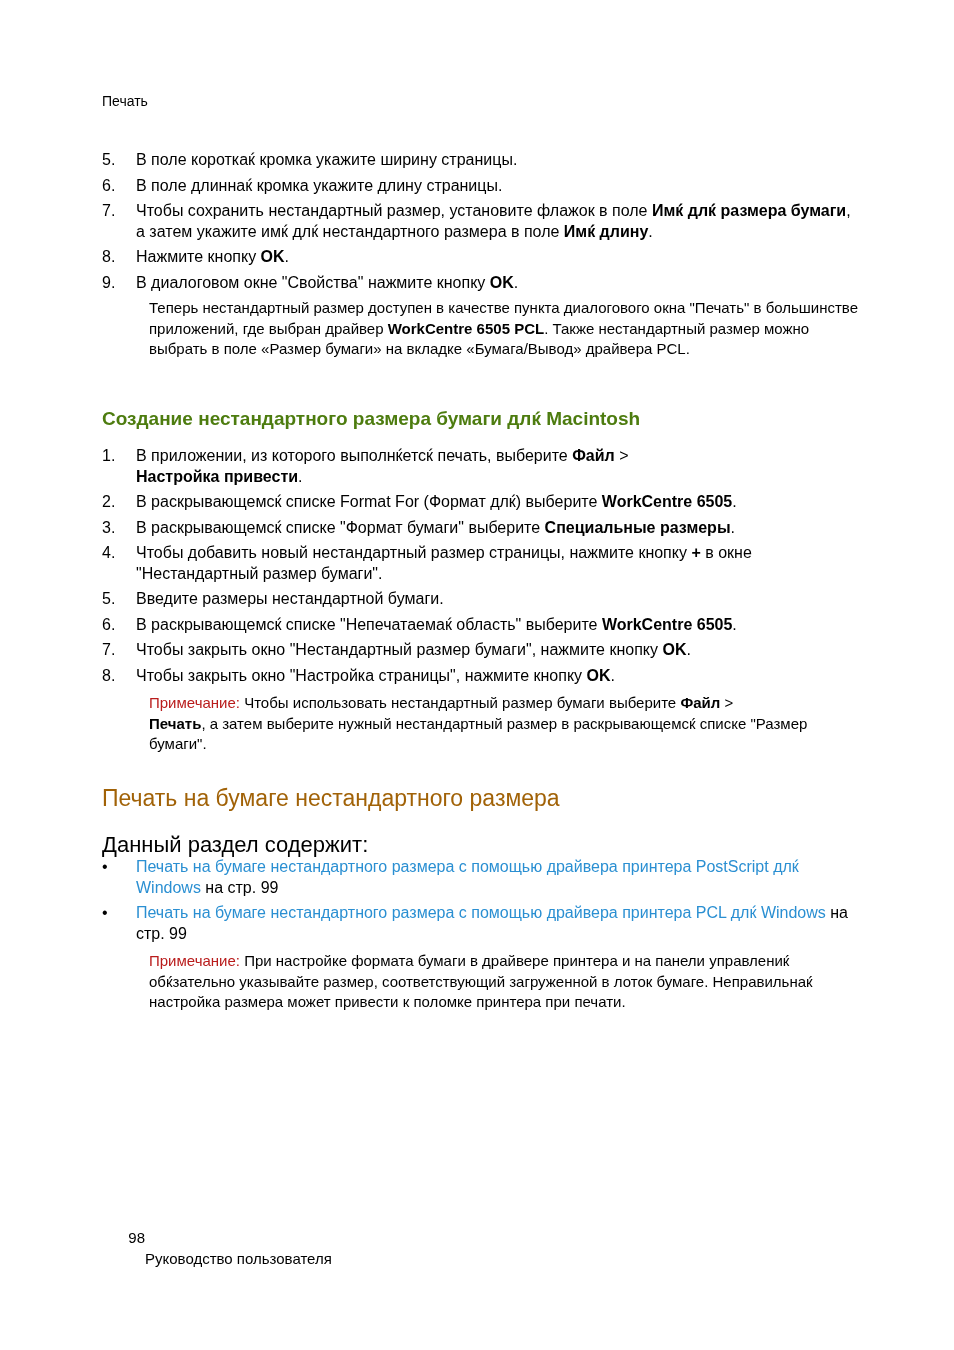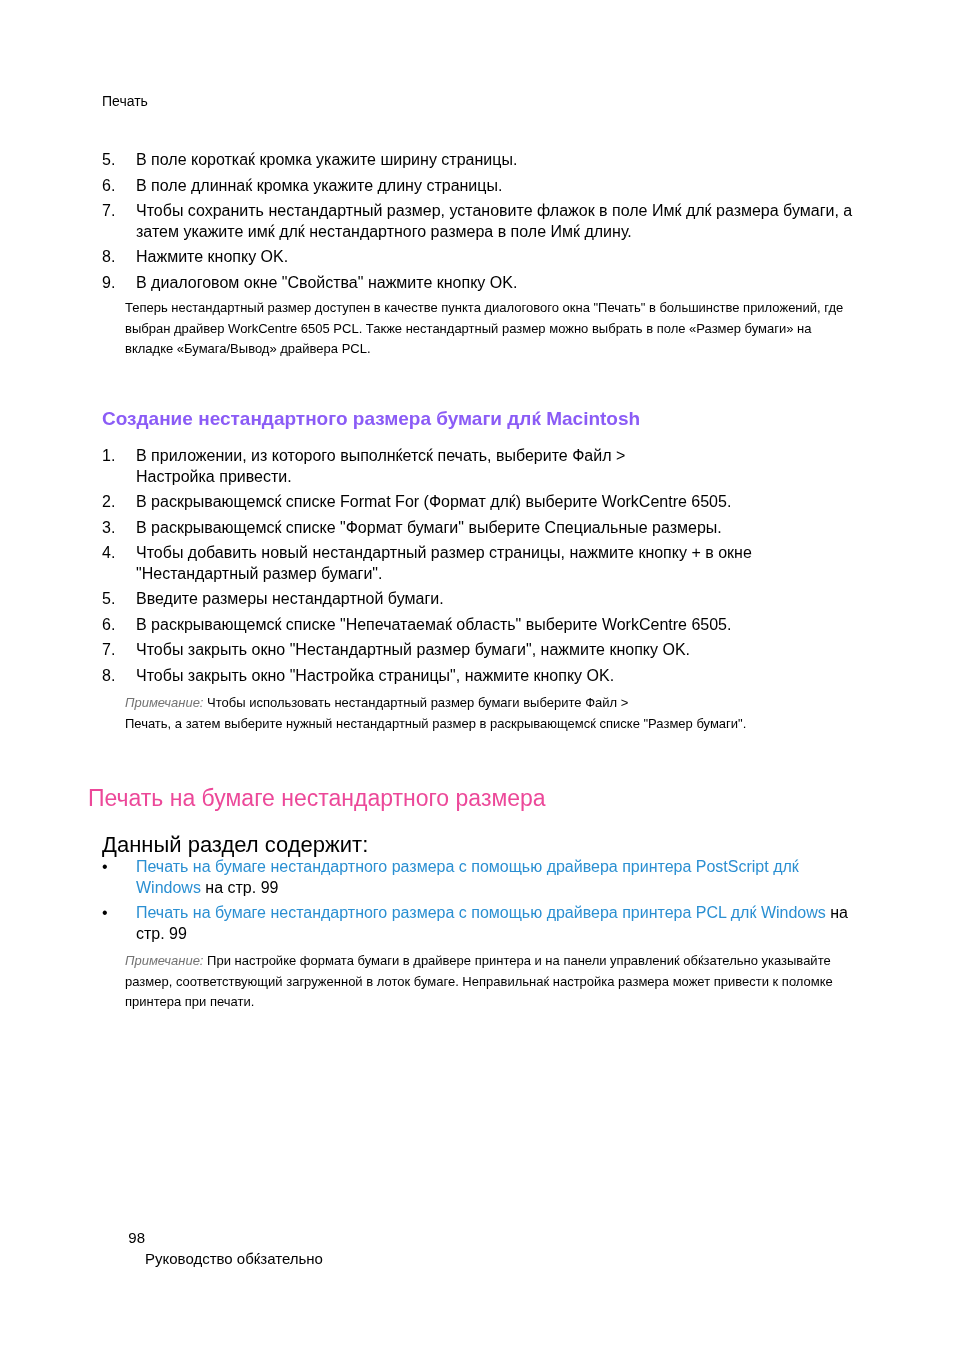--- a/index.html
+++ b/index.html
@@ -6,25 +6,25 @@
     body {
       width: 954px; height: 1350px; position: relative; overflow: hidden;
       font-family: "Liberation Sans", sans-serif; color: #000000;
     }
     .page { position: absolute; left: 0; top: 0; width: 954px; height: 1034px; }
     .running-header { position: absolute; left: 102px; top: 93px; font-size: 14px; }
     .ol { position: absolute; left: 102px; width: 760px; font-size: 16px; line-height: 20.5px; }
     .li { display: flex; margin-bottom: 5px; }
     .li .num { width: 34px; flex: none; }
     .li .txt { flex: 1; }
-    .para { margin-left: 23px; font-size: 13px; line-height: 20.5px; }
-    b { font-weight: normal; }
-    .blue { color: #737373; font-style: italic; }
-    .h2 { position: absolute; left: 102px; top: 408px; font-size: 19px; font-weight: bold; color: #8b5cf6; }
-    .h1 { position: absolute; left: 88px; top: 785px; font-size: 23px; color: #ec4899; }
+    .para { margin-left: 47px; font-size: 15px; line-height: 20.5px; }
+    b { font-weight: bold; }
+    .blue { color: #b91c1c; }
+    .h2 { position: absolute; left: 102px; top: 408px; font-size: 19px; font-weight: bold; color: #4d7c0f; }
+    .h1 { position: absolute; left: 102px; top: 785px; font-size: 23px; color: #a16207; }
     .intro { position: absolute; left: 102px; top: 832px; font-size: 22px; }
     .ul { position: absolute; left: 102px; top: 857px; width: 760px; font-size: 16px; line-height: 20.5px; }
     .ul .li .num { width: 34px; }
     a.link { color: #2a8fd2; text-decoration: none; }
     .footer { position: absolute; left: 102px; top: 1228px; font-size: 15px; line-height: 20.5px; display: flex; }
     .footer .pg { width: 43px; text-align: right; }
   </style>
 </head>
 <body>
 
@@ -107,17 +107,17 @@
       <span class="num">•</span>
       <span class="txt"><a class="link">Печать на бумаге нестандартного размера с помощью драйвера принтера PCL длќ Windows</a><span> на стр. 99</span></span>
     </div>
     <div class="para" style="margin-top:7px;"><span class="blue">Примечание:</span><span> При настройке формата бумаги в драйвере принтера и на панели управлениќ обќзательно указывайте размер, соответствующий загруженной в лоток бумаге. Неправильнаќ настройка размера может привести к поломке принтера при печати.</span></div>
   </div>
 
   <div class="footer">
     <span class="pg">98</span>
     <span>
       <br>
-      <span>Руководство обќзательно</span>
+      <span>Руководство пользователя</span>
     </span>
   </div>
 
 </div>
 
 </body></html>

